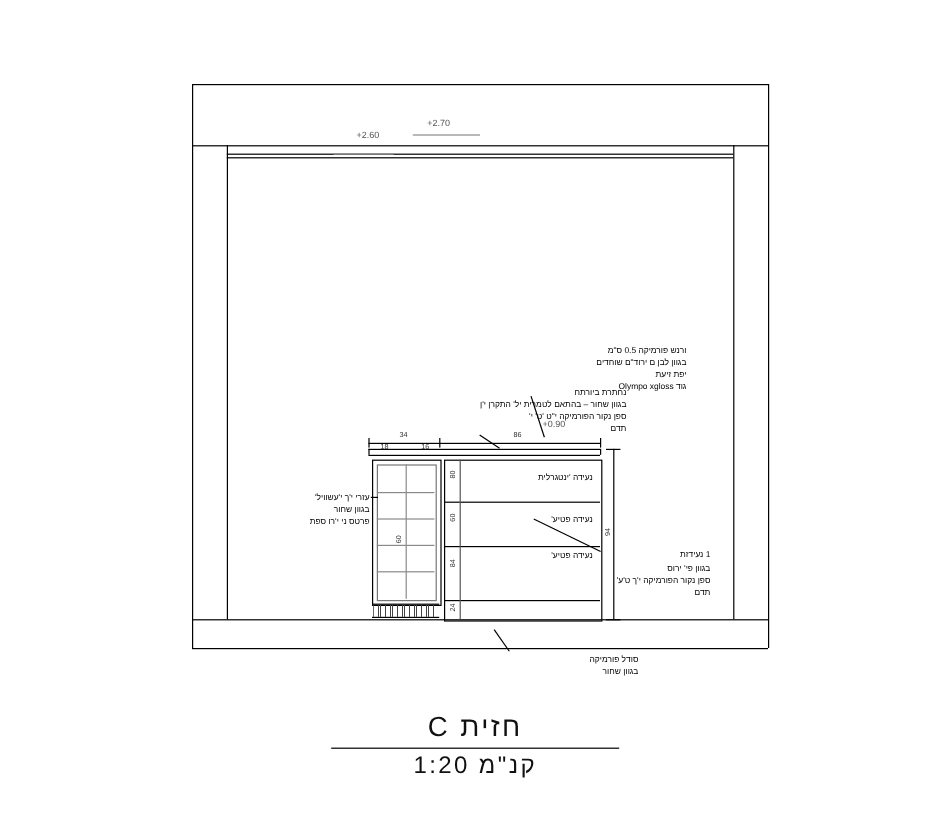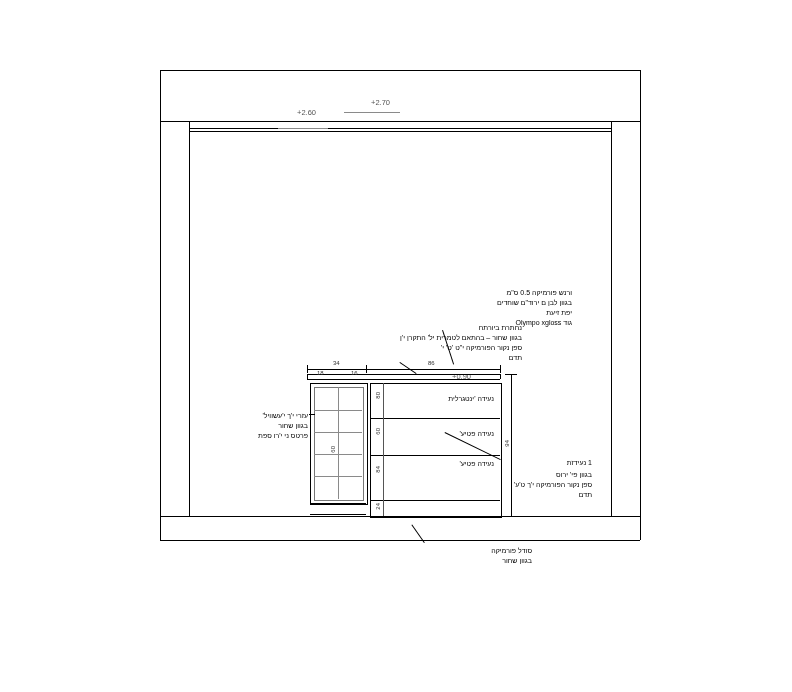--- a/index.html
+++ b/index.html
@@ -122,27 +122,27 @@
 
   <div class="vline" style="left:189px; top:121px; height:395px;"></div>
   <div class="vline" style="left:611px; top:121px; height:395px;"></div>
 
   <div class="hline" style="left:189px; top:128px; width:422px;"></div>
   <div class="hline" style="left:189px; top:131px; width:422px;"></div>
 
   <div class="hline" style="left:160px; top:516px; width:480px;"></div>
   <div class="hline" style="left:160px; top:540px; width:480px;"></div>
 
-  <div class="elev" style="left:371px; top:98px;">+2.70</div>
+  <div class="elev" style="left:356px; top:98px;">+2.70</div>
   <div class="hline gray" style="left:344px; top:112px; width:56px;"></div>
 
   <div class="elev" style="left:297px; top:108px;">+2.60</div>
   <div class="hline gray" style="left:278px; top:128px; width:50px;"></div>
 
-  <div class="elev" style="left:452px; top:372px;">+0.90</div>
+  <div class="elev" style="left:452px; top:349px;">+0.90</div>
 
   <div class="hline" style="left:307px; top:374px; width:193px;"></div>
   <div class="hline" style="left:307px; top:379px; width:193px;"></div>
   <div class="vline" style="left:307px; top:374px; height:5px;"></div>
   <div class="vline" style="left:500px; top:374px; height:5px;"></div>
 
   <div class="box-outline" style="left:310px; top:383px; width:56px; height:120px;"></div>
   <div class="box-outline gray" style="left:314px; top:387px; width:48px; height:112px;"></div>
 
   <div class="vline gray" style="left:338px; top:387px; height:112px;"></div>
@@ -210,14 +210,19 @@
   <div class="lbl" style="left:496px; top:458px; width:96px; text-align:right;">1 נעידזת</div>
   <div class="lbl" style="left:496px; top:470px; width:96px; text-align:right;">בגוון פי' ירוס</div>
   <div class="lbl" style="left:496px; top:480px; width:96px; text-align:right;">ספן נקור הפורמיקה י'ך ט'ע'</div>
   <div class="lbl" style="left:496px; top:490px; width:96px; text-align:right;">תדם</div>
   <div class="leader" style="left:445px; top:432px; width:62px; transform: rotate(26deg);"></div>
 
   <div class="lbl" style="left:440px; top:546px; width:92px; text-align:right;">סודל פורמיקה</div>
   <div class="lbl" style="left:440px; top:556px; width:92px; text-align:right;">בגוון שחור</div>
   <div class="leader" style="left:424px; top:543px; width:22px; transform: rotate(-125deg);"></div>
 
+  <div id="title-wrap">
+    <div class="title-main">חזית C</div>
+    <div class="title-rule"></div>
+    <div class="title-sub">קנ"מ 1:20</div>
+  </div>
 
 </div>
 
 </body></html>

